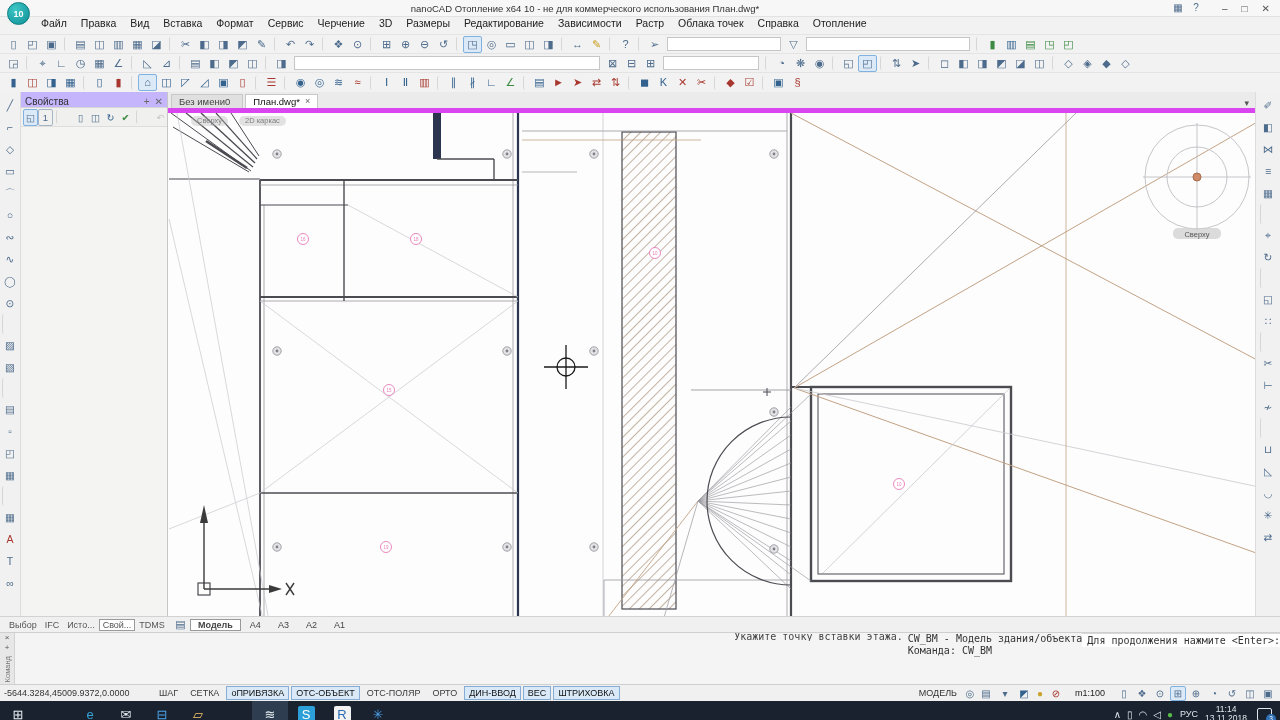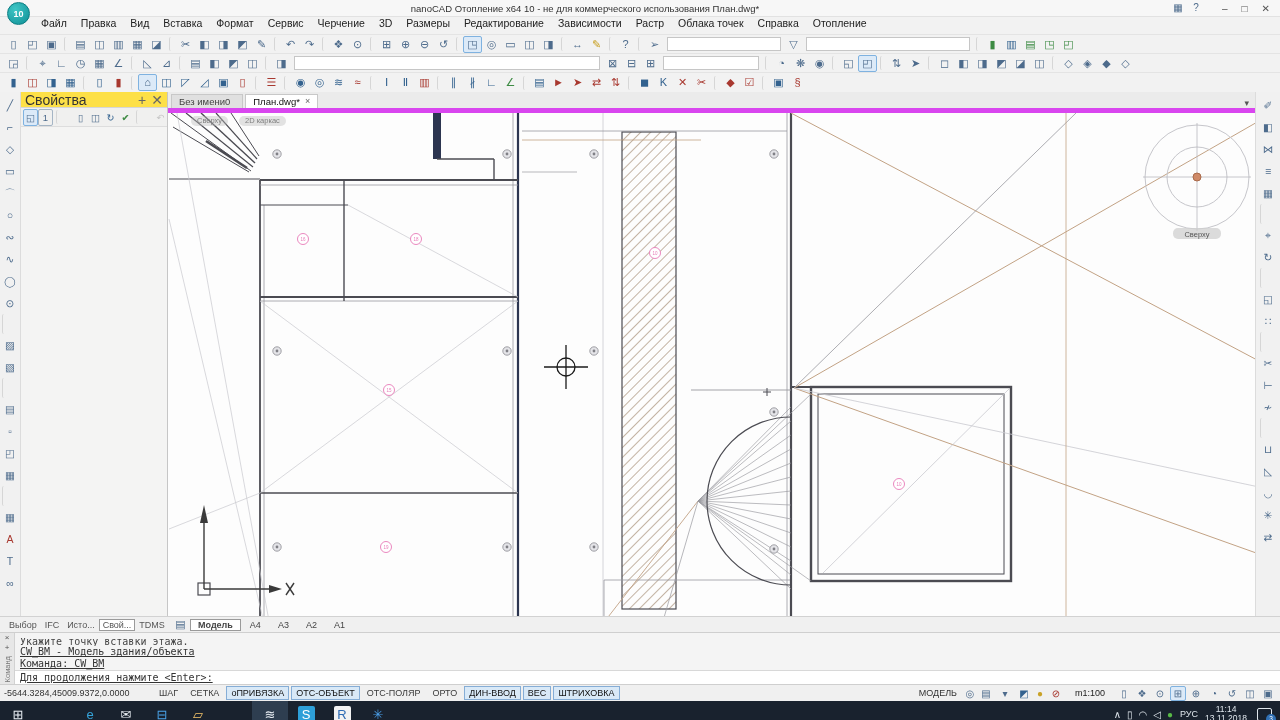--- a/index.html
+++ b/index.html
@@ -24,21 +24,21 @@
   .ticon.hl{background:#dceaf8;border-color:#7fb2e0;}
   .ticon.red{color:#a8382f;}.ticon.blue{color:#33628f;}.ticon.green{color:#3d8b43;}
   .ticon.yellow{color:#c9a227;}.ticon.dis{color:#c3c3c3;}.ticon.box{border-color:#a5b5c5;}
   .tinput{height:12px;border:1px solid #c6c6c6;background:#fff;font-size:9px;padding:0 2px;margin:0 3px;flex:none;}
   
   .main{display:flex;height:524px;}
   .vtool{width:20px;background:#f1f1f1;border-right:1px solid #dcdcdc;display:flex;flex-direction:column;align-items:center;padding-top:2px;}
   .vtool-r{width:24px;border-right:none;border-left:1px solid #dcdcdc;}
   .vtool .ticon{width:16px;height:20px;line-height:20px;font-size:10.5px;}
   .panel{width:146px;background:#f0f0ef;border-right:1px solid #c6c6c6;display:flex;flex-direction:column;}
-  .panel-header{height:15px;background:#fde047;border-bottom:1px solid #d6d6d6;display:flex;align-items:center;padding:0 4px;font-size:14px;color:#333;}
+  .panel-header{height:15px;background:#c4b5fd;border-bottom:1px solid #d6d6d6;display:flex;align-items:flex-end;padding:0 4px;font-size:10px;color:#333;}
   .panel-header .sp{flex:1;}
   .panel-tools{height:18px;display:flex;align-items:center;background:#f0f0ef;border-bottom:1px solid #dddddd;padding-left:2px;}
   .panel-tools .ticon{width:13px;font-size:9.5px;}
   .panel-body{flex:1;background:#f4f4f3;}
   .canvas{flex:1;display:flex;flex-direction:column;min-width:0;}
   .tabbar{height:16px;background:#ebebeb;border-bottom:5px solid #d946ef;display:flex;align-items:flex-end;padding-left:3px;}
   .dtab{height:13px;line-height:13px;padding:0 7px;font-size:9.5px;color:#444;background:#e0e0e0;
         border:1px solid #c8c8c8;border-bottom:none;margin-right:2px;display:flex;gap:5px;align-items:center;}
   .dtab.active{background:#fff;color:#111;}
   .dtab .x{font-size:9px;color:#666;}
@@ -53,22 +53,22 @@
   .ptab{padding:0 3px;border:1px solid transparent;white-space:nowrap;}
   .ptab.active{background:#fff;border-color:#9a9a9a;}
   .ltabs{display:flex;align-items:center;gap:1px;}
   .ltab{padding:0 7px;border:1px solid transparent;color:#444;white-space:nowrap;}
   .ltab.active{background:#fff;border-color:#9a9a9a;font-weight:bold;}
   
   .cmdline{height:51px;background:#f4f4f4;border-top:1px solid #cfcfcf;display:flex;}
   .cmd-strip{width:14px;background:#e7e7e7;border-right:1px solid #d2d2d2;display:flex;flex-direction:column;align-items:center;gap:2px;padding-top:1px;}
   .cmd-strip .s-ic{font-size:8px;color:#555;line-height:8px;}
   .vlabel{writing-mode:vertical-rl;transform:rotate(180deg);font-size:7.5px;color:#777;margin-top:2px;}
-  .cmd-lines{flex:1;display:flex;flex-direction:column;justify-content:flex-end;
-             font-family:"DejaVu Sans Mono",monospace;font-size:10px;color:#333;text-decoration:underline;}
+  .cmd-lines{flex:1;display:flex;flex-direction:row;justify-content:flex-end;
+             font-family:"DejaVu Sans Mono",monospace;font-size:10px;color:#333;}
   .cmd-line{height:12px;line-height:12px;padding-left:5px;white-space:pre;}
   .cmd-line.cut{height:8px;line-height:8px;overflow:hidden;color:#444;}
   .cmd-line.prompt{background:#fff;border-top:1px solid #d8d8d8;height:13px;line-height:13px;}
   
   .statusbar{height:16px;background:#f0f0f0;border-top:1px solid #cfcfcf;display:flex;align-items:center;font-size:9px;padding:0 4px;gap:2px;}
   .coords{width:148px;color:#333;flex:none;}
   .stoggle{padding:0 4px;height:12px;line-height:12px;border:1px solid transparent;color:#3a3a3a;flex:none;}
   .stoggle.on{background:#d9e9f7;border-color:#85add6;color:#111;}
   .sright{margin-left:auto;display:flex;align-items:center;gap:3px;}
   .sright .ticon{width:14px;font-size:10px;height:13px;line-height:13px;}

